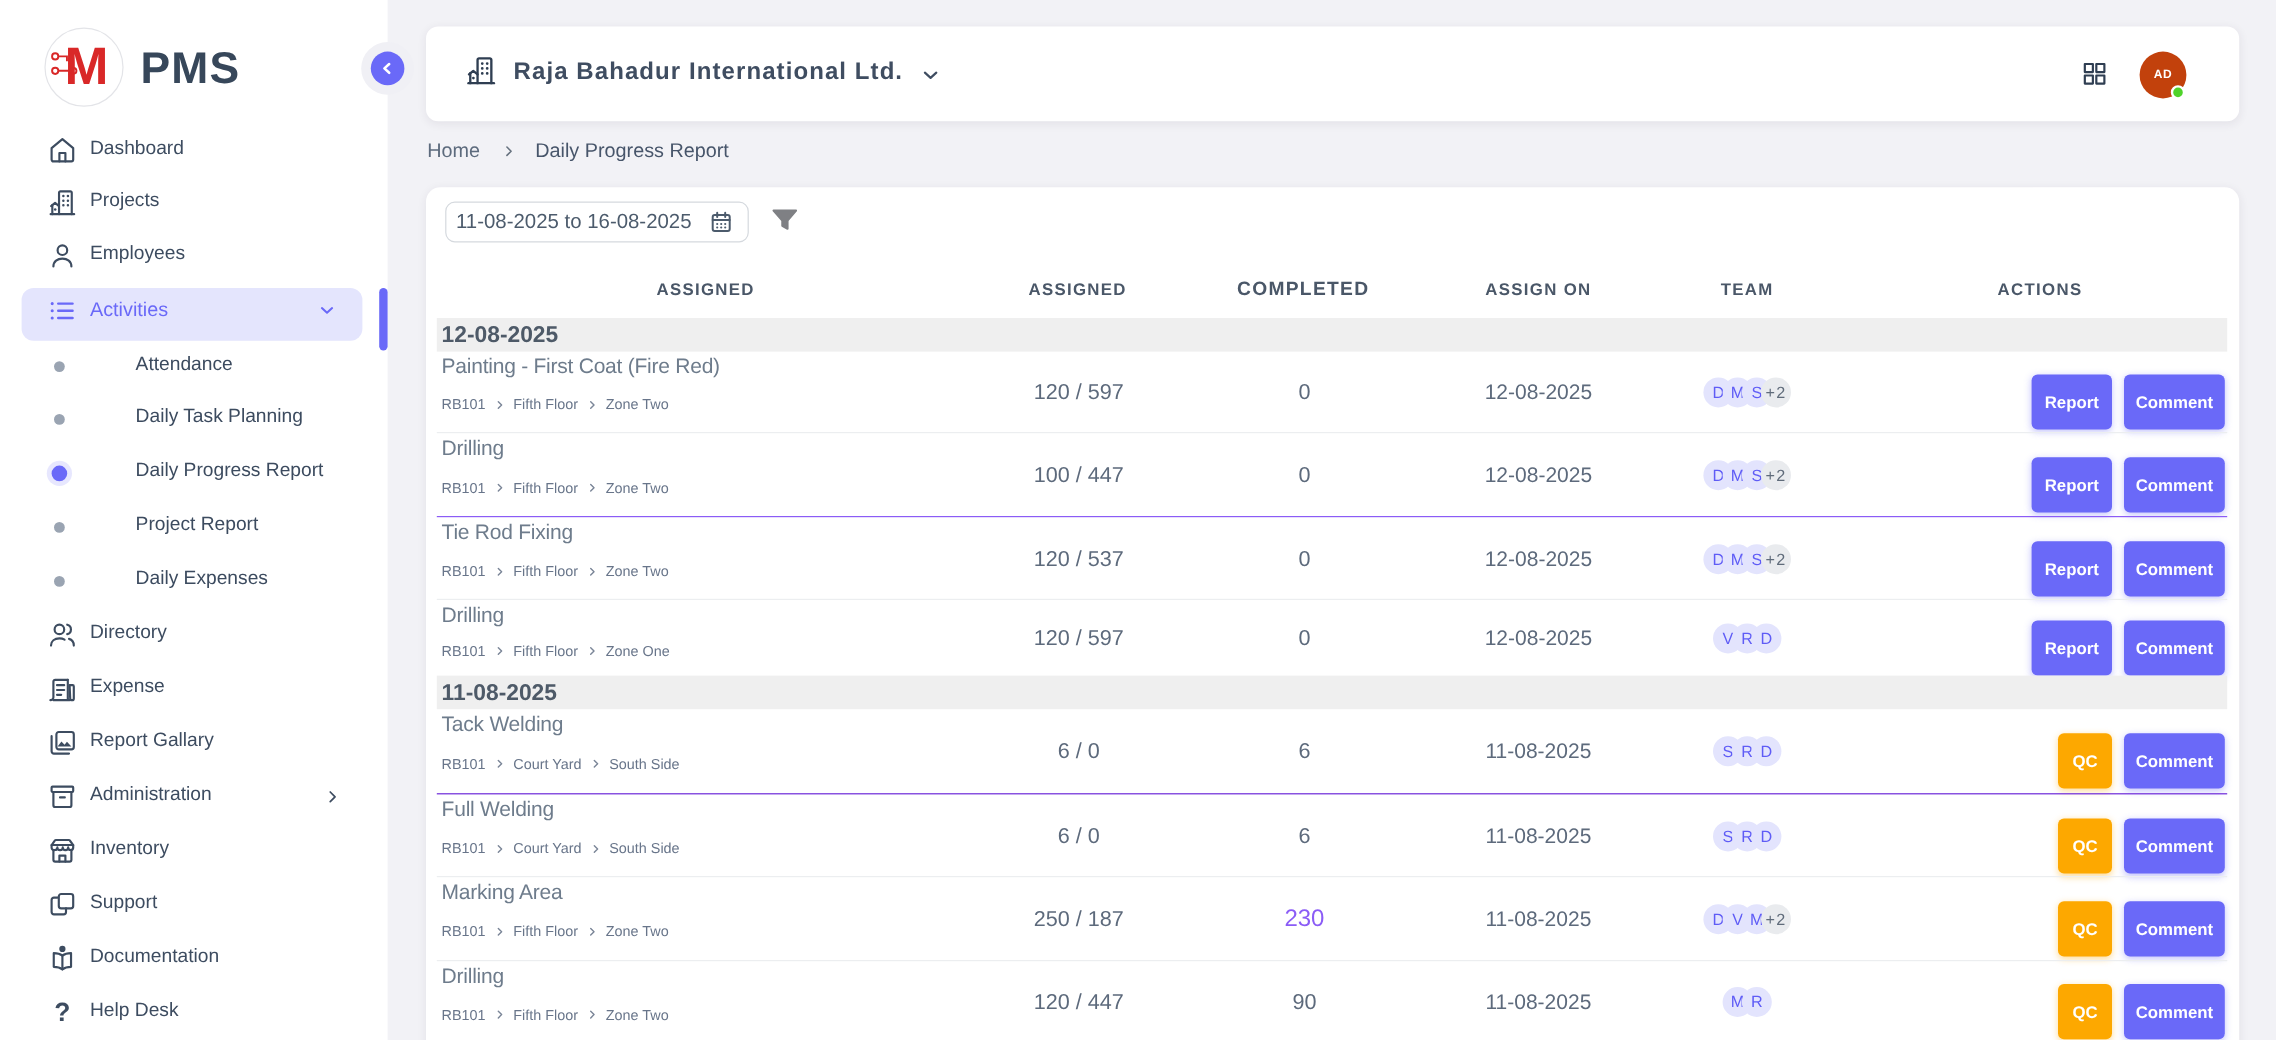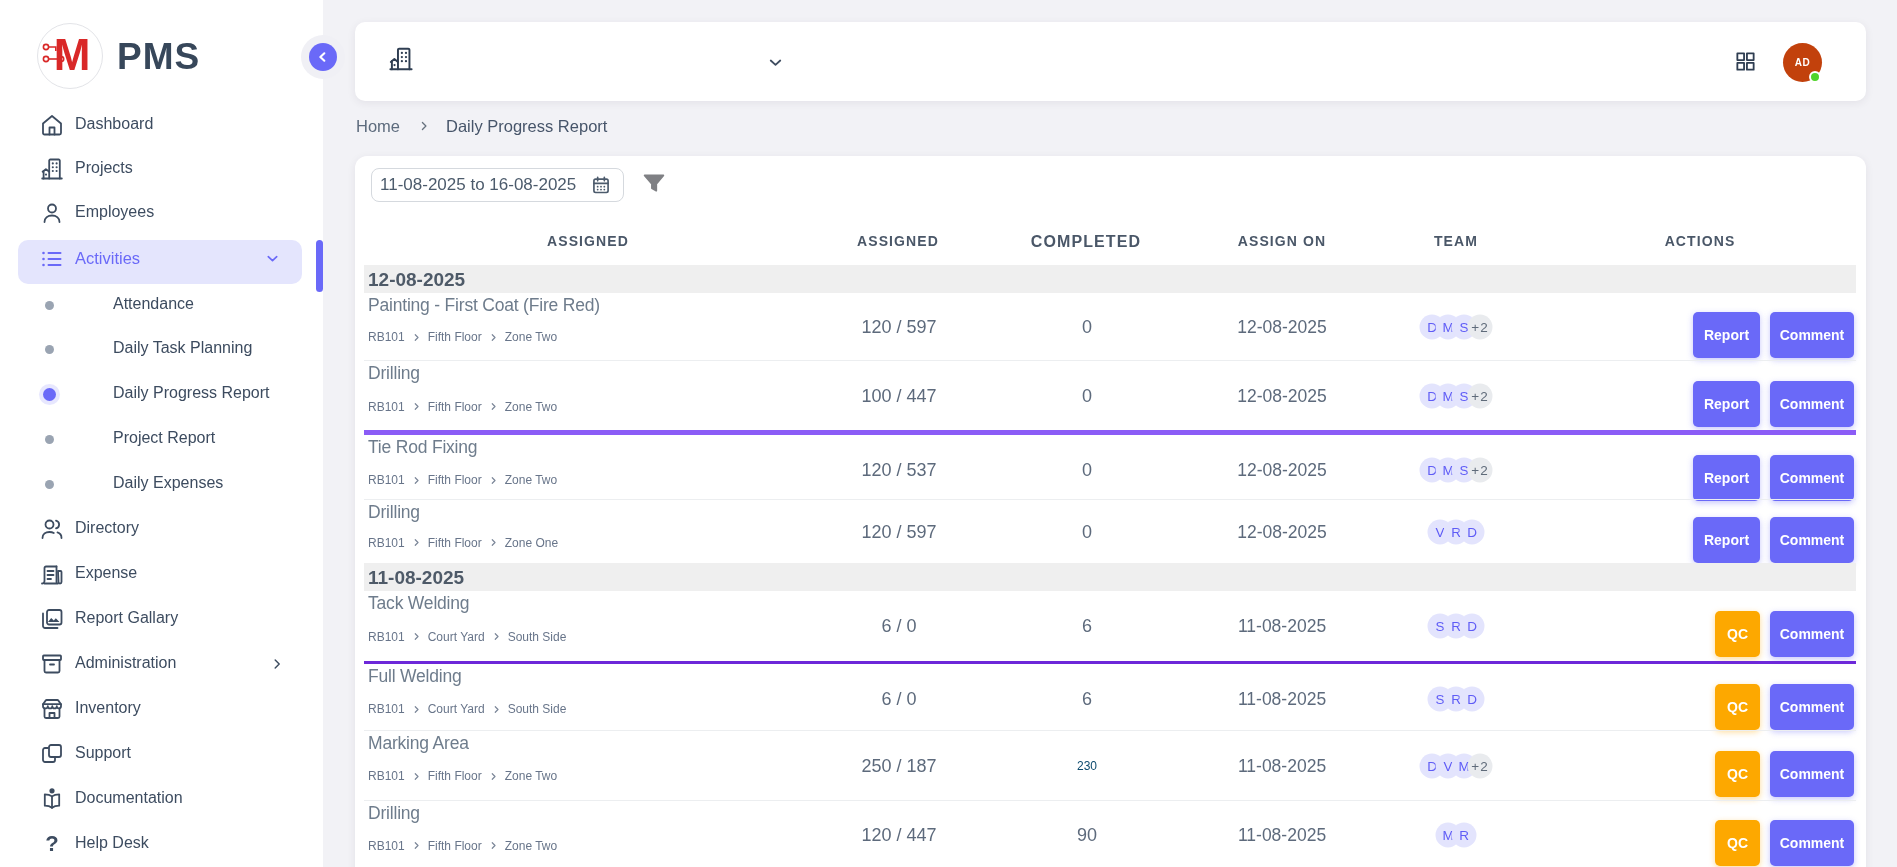--- a/index.html
+++ b/index.html
@@ -119,20 +119,21 @@
   </div>
 <div class="abs" style="left:355px;top:22px;width:1511px;height:79px;background:#fff;border-radius:10px;box-shadow:0 2px 8px rgba(47,43,61,.08)">
 <div class="abs" style="left:33px;top:24px"><svg width="26" height="26" viewBox="0 0 24 24" fill="none" stroke="#2f3e52" stroke-width="1.8" stroke-linecap="round" stroke-linejoin="round">
         <path d="M9.2 21.5V3.6a1.1 1.1 0 0 1 1.1-1.1h8.4a1.1 1.1 0 0 1 1.1 1.1v17.9"></path>
         <path d="M2.2 21.5h19.6"></path>
         <path d="M3.6 21.5v-7.6"></path>
         <path d="m2.6 14.7 3.3-2.6 3.3 2.6"></path>
         <path d="M12.8 6.4h.01M16.6 6.4h.01M12.8 10.2h.01M16.6 10.2h.01M12.8 14h.01M16.6 14h.01" stroke-width="2.1"></path>
         <path d="M6 17.6h.01" stroke-width="2.1"></path>
       </svg></div>
+<div class="abs" style="left:73px;top:27px;font-size:20px;font-weight:600;color:#3f4d61;letter-spacing:.9px">Raja Bahadur International Ltd.</div>
 <div class="abs" style="left:411px;top:31px"><svg width="19" height="19" viewBox="0 0 24 24" fill="none" stroke="#3f4d61" stroke-width="2.3" stroke-linecap="round" stroke-linejoin="round">
         <path d="m6 9.5 6 5.5 6-5.5"></path>
       </svg></div>
 <div class="abs" style="left:1379px;top:28px"><svg width="23" height="23" viewBox="0 0 24 24" fill="none" stroke="#2f3e52" stroke-width="1.9" stroke-linecap="round" stroke-linejoin="round">
         <rect x="3.5" y="3.5" width="7" height="7"></rect>
         <rect x="13.5" y="3.5" width="7" height="7"></rect>
         <rect x="3.5" y="13.5" width="7" height="7"></rect>
         <rect x="13.5" y="13.5" width="7" height="7"></rect>
       </svg></div>
 <div class="abs cc" style="left:1428px;top:21px;width:39px;height:39px;border-radius:50%;background:#c2410c;color:#fff;font-size:10px;font-weight:600;letter-spacing:.5px">AD</div>
@@ -206,21 +207,21 @@
 <div class="abs" style="left:918px;top:35.0px;transform:translate(-50%,-50%);font-size:17.5px;color:#5d6a7c">12-08-2025</div>
 <div class="abs" style="left:1092px;top:35.0px;transform:translate(-50%,-50%);display:flex;padding-left:9px">
         <div class="av">D</div>
         <div class="av">M</div>
         <div class="av">S</div>
         <div class="av g">+2</div>
       </div>
 <div class="btn p" style="left:1329px;top:20.0px;width:67px">Report</div>
 <div class="btn p" style="left:1406px;top:20.0px;width:84px">Comment</div>
 </div>
-<div class="abs" style="left:9px;top:274px;width:1492px;height:69px;border-top:5px solid #8b5cf6;">
+<div class="abs" style="left:9px;top:274px;width:1492px;height:69px;border-top:1px solid #8b5cf6;">
 <div class="abs" style="left:4px;top:2px;font-size:17.5px;color:#6e7c8c;letter-spacing:-.2px">Tie Rod Fixing</div>
 <div class="abs" style="left:4px;top:38.0px;font-size:12px;color:#68758a;display:flex;align-items:center">
         <span>RB101</span>
         <svg width="11" height="11" viewBox="0 0 24 24" fill="none" stroke="#7b8698" stroke-width="2.6" stroke-linecap="round" stroke-linejoin="round" style="margin:0 6px">
           <path d="m9.3 6 6 6-6 6"></path>
         </svg>
         <span>Fifth Floor</span>
         <svg width="11" height="11" viewBox="0 0 24 24" fill="none" stroke="#7b8698" stroke-width="2.6" stroke-linecap="round" stroke-linejoin="round" style="margin:0 6px">
           <path d="m9.3 6 6 6-6 6"></path>
         </svg>
@@ -282,21 +283,21 @@
 <div class="abs" style="left:723px;top:35.0px;transform:translate(-50%,-50%);font-size:18px;color:#5d6a7c">6</div>
 <div class="abs" style="left:918px;top:35.0px;transform:translate(-50%,-50%);font-size:17.5px;color:#5d6a7c">11-08-2025</div>
 <div class="abs" style="left:1092px;top:35.0px;transform:translate(-50%,-50%);display:flex;padding-left:9px">
         <div class="av">S</div>
         <div class="av">R</div>
         <div class="av">D</div>
       </div>
 <div class="btn o" style="left:1351px;top:20.0px;width:45px">QC</div>
 <div class="btn p" style="left:1406px;top:20.0px;width:84px">Comment</div>
 </div>
-<div class="abs" style="left:9px;top:505px;width:1492px;height:69px;border-top:3px solid #6d28d9;">
+<div class="abs" style="left:9px;top:505px;width:1492px;height:69px;border-top:1px solid #6d28d9;">
 <div class="abs" style="left:4px;top:2px;font-size:17.5px;color:#6e7c8c;letter-spacing:-.2px">Full Welding</div>
 <div class="abs" style="left:4px;top:38.0px;font-size:12px;color:#68758a;display:flex;align-items:center">
         <span>RB101</span>
         <svg width="11" height="11" viewBox="0 0 24 24" fill="none" stroke="#7b8698" stroke-width="2.6" stroke-linecap="round" stroke-linejoin="round" style="margin:0 6px">
           <path d="m9.3 6 6 6-6 6"></path>
         </svg>
         <span>Court Yard</span>
         <svg width="11" height="11" viewBox="0 0 24 24" fill="none" stroke="#7b8698" stroke-width="2.6" stroke-linecap="round" stroke-linejoin="round" style="margin:0 6px">
           <path d="m9.3 6 6 6-6 6"></path>
         </svg>
@@ -320,21 +321,21 @@
         <svg width="11" height="11" viewBox="0 0 24 24" fill="none" stroke="#7b8698" stroke-width="2.6" stroke-linecap="round" stroke-linejoin="round" style="margin:0 6px">
           <path d="m9.3 6 6 6-6 6"></path>
         </svg>
         <span>Fifth Floor</span>
         <svg width="11" height="11" viewBox="0 0 24 24" fill="none" stroke="#7b8698" stroke-width="2.6" stroke-linecap="round" stroke-linejoin="round" style="margin:0 6px">
           <path d="m9.3 6 6 6-6 6"></path>
         </svg>
         <span>Zone Two</span>
       </div>
 <div class="abs" style="left:535px;top:34.75px;transform:translate(-50%,-50%);font-size:18px;color:#5d6a7c">250 / 187</div>
-<div class="abs" style="left:723px;top:34.75px;transform:translate(-50%,-50%);font-size:12px;color:#0c4a6e">230</div>
+<div class="abs" style="left:723px;top:34.75px;transform:translate(-50%,-50%);font-size:20px;color:#8b5cf6">230</div>
 <div class="abs" style="left:918px;top:34.75px;transform:translate(-50%,-50%);font-size:17.5px;color:#5d6a7c">11-08-2025</div>
 <div class="abs" style="left:1092px;top:34.75px;transform:translate(-50%,-50%);display:flex;padding-left:9px">
         <div class="av">D</div>
         <div class="av">V</div>
         <div class="av">M</div>
         <div class="av g">+2</div>
       </div>
 <div class="btn o" style="left:1351px;top:19.75px;width:45px">QC</div>
 <div class="btn p" style="left:1406px;top:19.75px;width:84px">Comment</div>
 </div>

